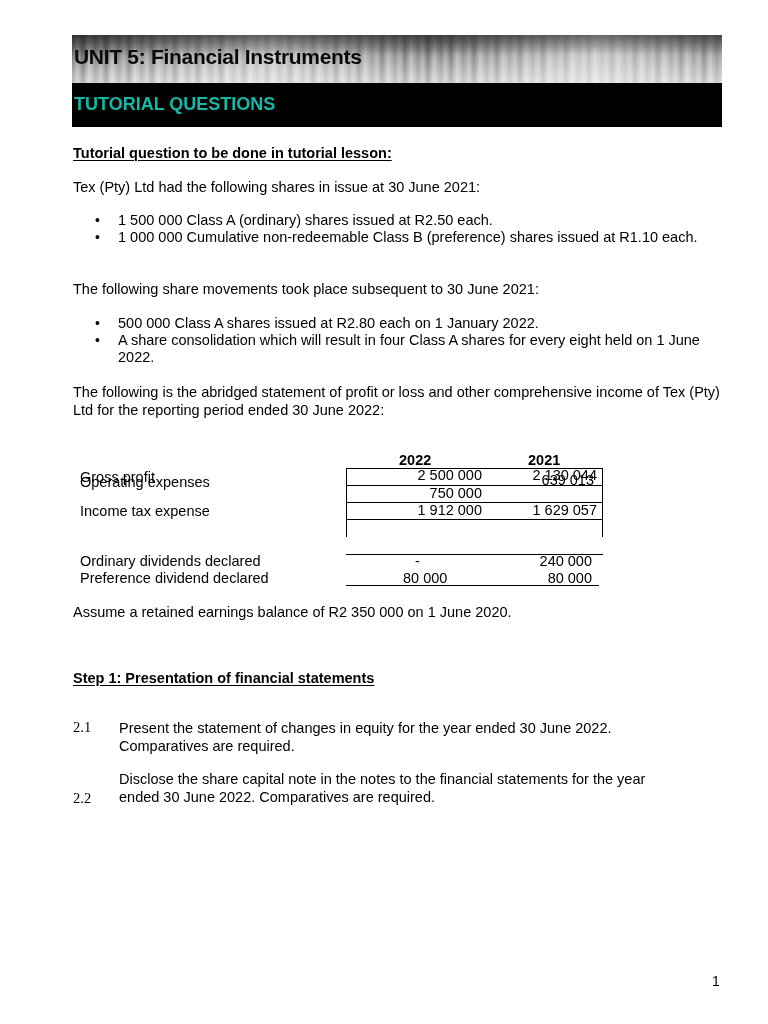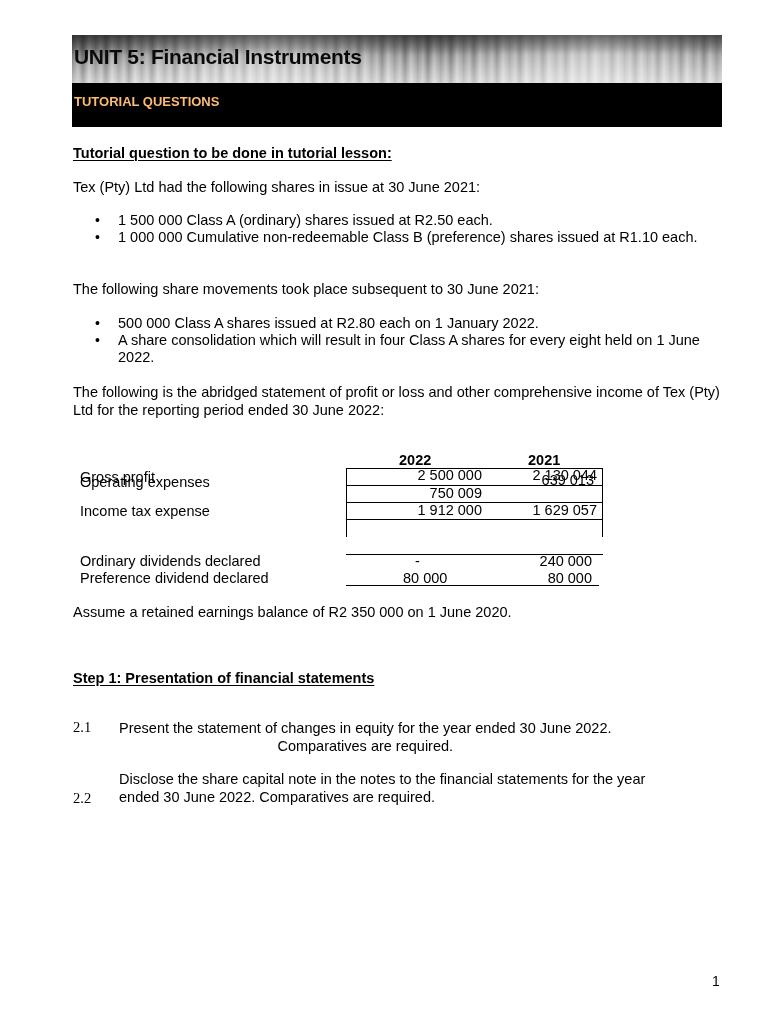--- a/index.html
+++ b/index.html
@@ -22,21 +22,21 @@
     background: linear-gradient(180deg, rgba(40,40,40,0.55) 0%, rgba(200,200,200,0.15) 40%, rgba(240,240,240,0.55) 100%);
   }
   .banner-title {
     position: absolute; left: 2px; top: 10px; z-index: 2;
     font-size: 21px; font-weight: bold; letter-spacing: -0.3px; color: #0a0a0a;
   }
   .black-bar {
     position: absolute; left: 72px; top: 83px; width: 650px; height: 44px; background: #000;
   }
   .black-bar-title {
-    position: absolute; left: 2px; top: 11px; color: #fdba74; font-weight: bold; font-size: 13px;
+    position: absolute; left: 2px; top: 11px; color: #14b8a6; font-weight: bold; font-size: 18px;
   }
   .abs { position: absolute; white-space: nowrap; }
   .u-heading { font-weight: bold; text-decoration: underline; text-underline-offset: 2px; }
   .bullet-list { position: absolute; left: 92px; margin: 0; padding: 0; list-style: none; }
   .bullet-list li { position: relative; padding-left: 26px; line-height: 17px; margin-bottom: 0; }
   .bullet-list li .dot {
     position: absolute; left: 3px; top: 0; font-size: 14px;
   }
   .row-label { position: absolute; left: 0; white-space: nowrap; }
   .col-head { position: absolute; font-weight: bold; white-space: nowrap; }
@@ -100,21 +100,21 @@
   <div class="hline" style="left:346px; top:554px; width:257px;"></div>
   <div class="hline" style="left:346px; top:585px; width:253px;"></div>
 
   <div>
     <span class="row-label abs" style="left:80px; top:469px;">Gross profit</span>
     <span class="num" style="left:382px; top:467px;">2 500 000</span>
     <span class="num" style="left:497px; top:467px;">2 130 044</span>
   </div>
   <div>
     <span class="row-label abs" style="left:80px; top:474px;">Operating expenses</span>
-    <span class="num" style="left:382px; top:485px;">750 009</span>
+    <span class="num" style="left:382px; top:485px;">750 000</span>
     <span class="num" style="left:494px; top:472px;">639 013</span>
   </div>
   <div>
     <span class="row-label abs" style="left:80px; top:503px;">Income tax expense</span>
     <span class="num" style="left:382px; top:502px;">1 912 000</span>
     <span class="num" style="left:497px; top:502px;">1 629 057</span>
   </div>
 
   <div>
     <span class="row-label abs" style="left:80px; top:553px;">Ordinary dividends declared</span>
@@ -127,21 +127,21 @@
     <span class="num" style="left:492px; top:570px;">80 000</span>
   </div>
 </div>
 
 <div class="abs" style="left:73px; top:604px;">Assume a retained earnings balance of R2 350 000 on 1 June 2020.</div>
 
 <div class="abs u-heading" style="left:73px; top:670px;">Step 1: Presentation of financial statements</div>
 
 <div>
   <span class="q-num" style="top:719px;">2.1</span>
-  <div class="q-text" style="top:719px;text-align:center;">
+  <div class="q-text" style="top:719px;">
     <div>Present the statement of changes in equity for the year ended 30 June 2022.</div>
     <div>Comparatives are required.</div>
   </div>
 </div>
 <div>
   <span class="q-num" style="top:770px;margin-top:20px;">2.2</span>
   <div class="q-text" style="top:770px;">
     <div>Disclose the share capital note in the notes to the financial statements for the year</div>
     <div>ended 30 June 2022. Comparatives are required.</div>
   </div>

